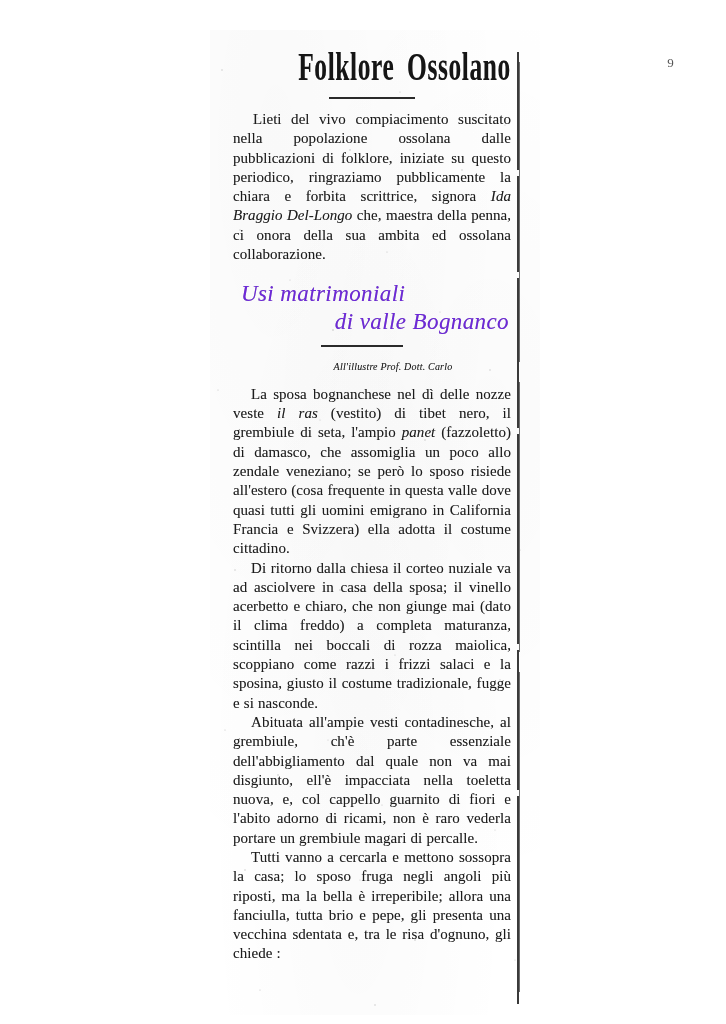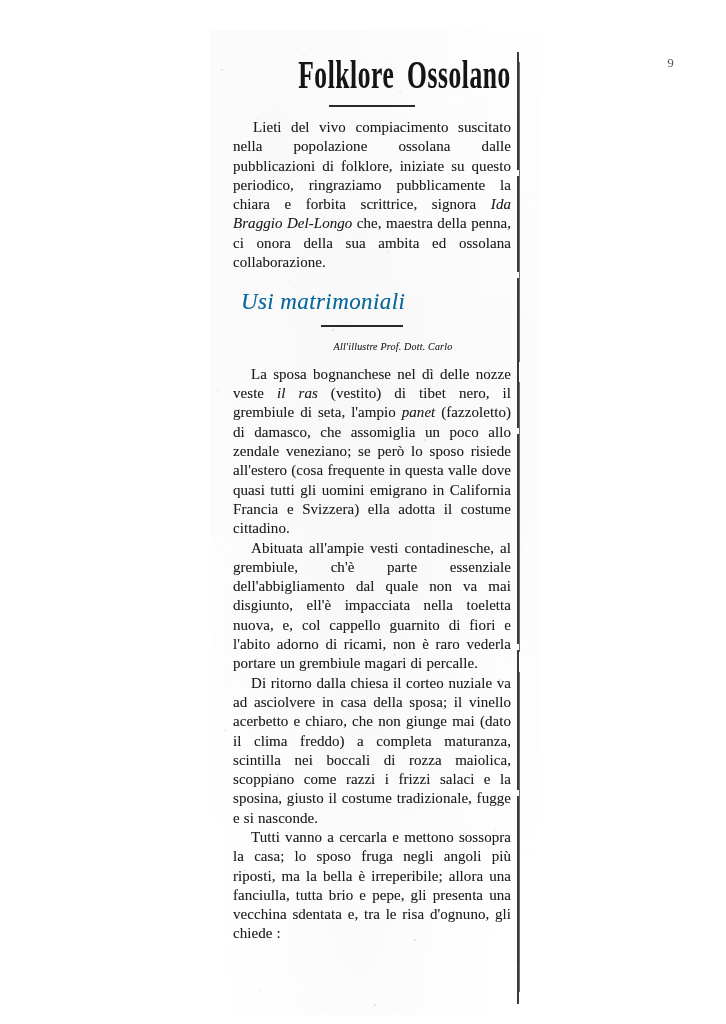--- a/index.html
+++ b/index.html
@@ -77,21 +77,21 @@
   #column-rule .seg.b {
     left: 3px;
     width: 1px;
     background: #6e6e6e;
   }
 
   
   #text-column {
     position: absolute;
     left: 233px;
-    top: 52px;
+    top: 44px;
     width: 278px;
   }
 
   
   #masthead {
     text-align: center;
     margin: 0 0 2px 0;
   }
   #masthead .mast-text {
     display: inline-block;
@@ -142,21 +142,21 @@
     padding-right: 6px;
   }
 
   
   #article-heading {
     margin: 16px 0 0 0;
     font-family: "Liberation Serif", "DejaVu Serif", serif;
     font-style: italic;
     font-size: 23px;
     line-height: 28px;
-    color: #0369a1;
+    color: #6d28d9;
     letter-spacing: .4px;
   }
   #article-heading .line1 { display: block; text-align: left; padding-left: 8px; }
   #article-heading .line2 { display: block; text-align: right; padding-right: 2px; }
 
   #dedication {
     margin: 2px 0 8px 0;
     text-align: center;
     font-style: italic;
     font-size: 10px;
@@ -245,30 +245,31 @@
       <span class="mast-text">Folklore  Ossolano</span>
     </div>
 
     <div class="rule-short"></div>
 
     <p class="body"><span>Lieti del vivo compiacimento suscitato nella popolazione ossolana dalle pubblicazioni di folklore, iniziate su questo periodico, ringraziamo pubblicamente la chiara e forbita scrittrice, signora </span><em class="it">Ida Braggio Del-Longo</em><span> che, maestra della penna, ci onora della sua ambita ed ossolana collaborazione.</span></p>
 
 
     <div id="article-heading">
       <span class="line1">Usi matrimoniali</span>
+      <span class="line2">di valle Bognanco</span>
     </div>
 
     <div class="rule-short offset"></div>
 
     <div id="dedication">
       <span class="d-line">All'illustre Prof. Dott. Carlo</span>
     </div>
 
     <p class="body tight"><span>La sposa bognanchese nel dì delle nozze veste </span><em class="it">il ras</em><span> (vestito) di tibet nero, il grembiule di seta, l'ampio </span><em class="it">panet</em><span> (fazzoletto) di damasco, che assomiglia un poco allo zendale veneziano; se però lo sposo risiede all'estero (cosa frequente in questa valle dove quasi tutti gli uomini emigrano in California Francia e Svizzera) ella adotta il costume cittadino.</span></p>
 
+    <p class="body tight">Di ritorno dalla chiesa il corteo nuziale va ad asciolvere in casa della sposa; il vinello acerbetto e chiaro, che non giunge mai (dato il clima freddo) a completa maturanza, scintilla nei boccali di rozza maiolica, scoppiano come razzi i frizzi salaci e la sposina, giusto il costume tradizionale, fugge e si nasconde.</p>
+
     <p class="body tight">Abituata all'ampie vesti contadinesche, al grembiule, ch'è parte essenziale dell'abbigliamento dal quale non va mai disgiunto, ell'è impacciata nella toeletta nuova, e, col cappello guarnito di fiori e l'abito adorno di ricami, non è raro vederla portare un grembiule magari di percalle.</p>
-
-    <p class="body tight">Di ritorno dalla chiesa il corteo nuziale va ad asciolvere in casa della sposa; il vinello acerbetto e chiaro, che non giunge mai (dato il clima freddo) a completa maturanza, scintilla nei boccali di rozza maiolica, scoppiano come razzi i frizzi salaci e la sposina, giusto il costume tradizionale, fugge e si nasconde.</p>
 
     <p class="body tight">Tutti vanno a cercarla e mettono sossopra la casa; lo sposo fruga negli angoli più riposti, ma la bella è irreperibile; allora una fanciulla, tutta brio e pepe, gli presenta una vecchina sdentata e, tra le risa d'ognuno, gli chiede :</p>
 
   </div>
 </div>
 
 </body></html>

